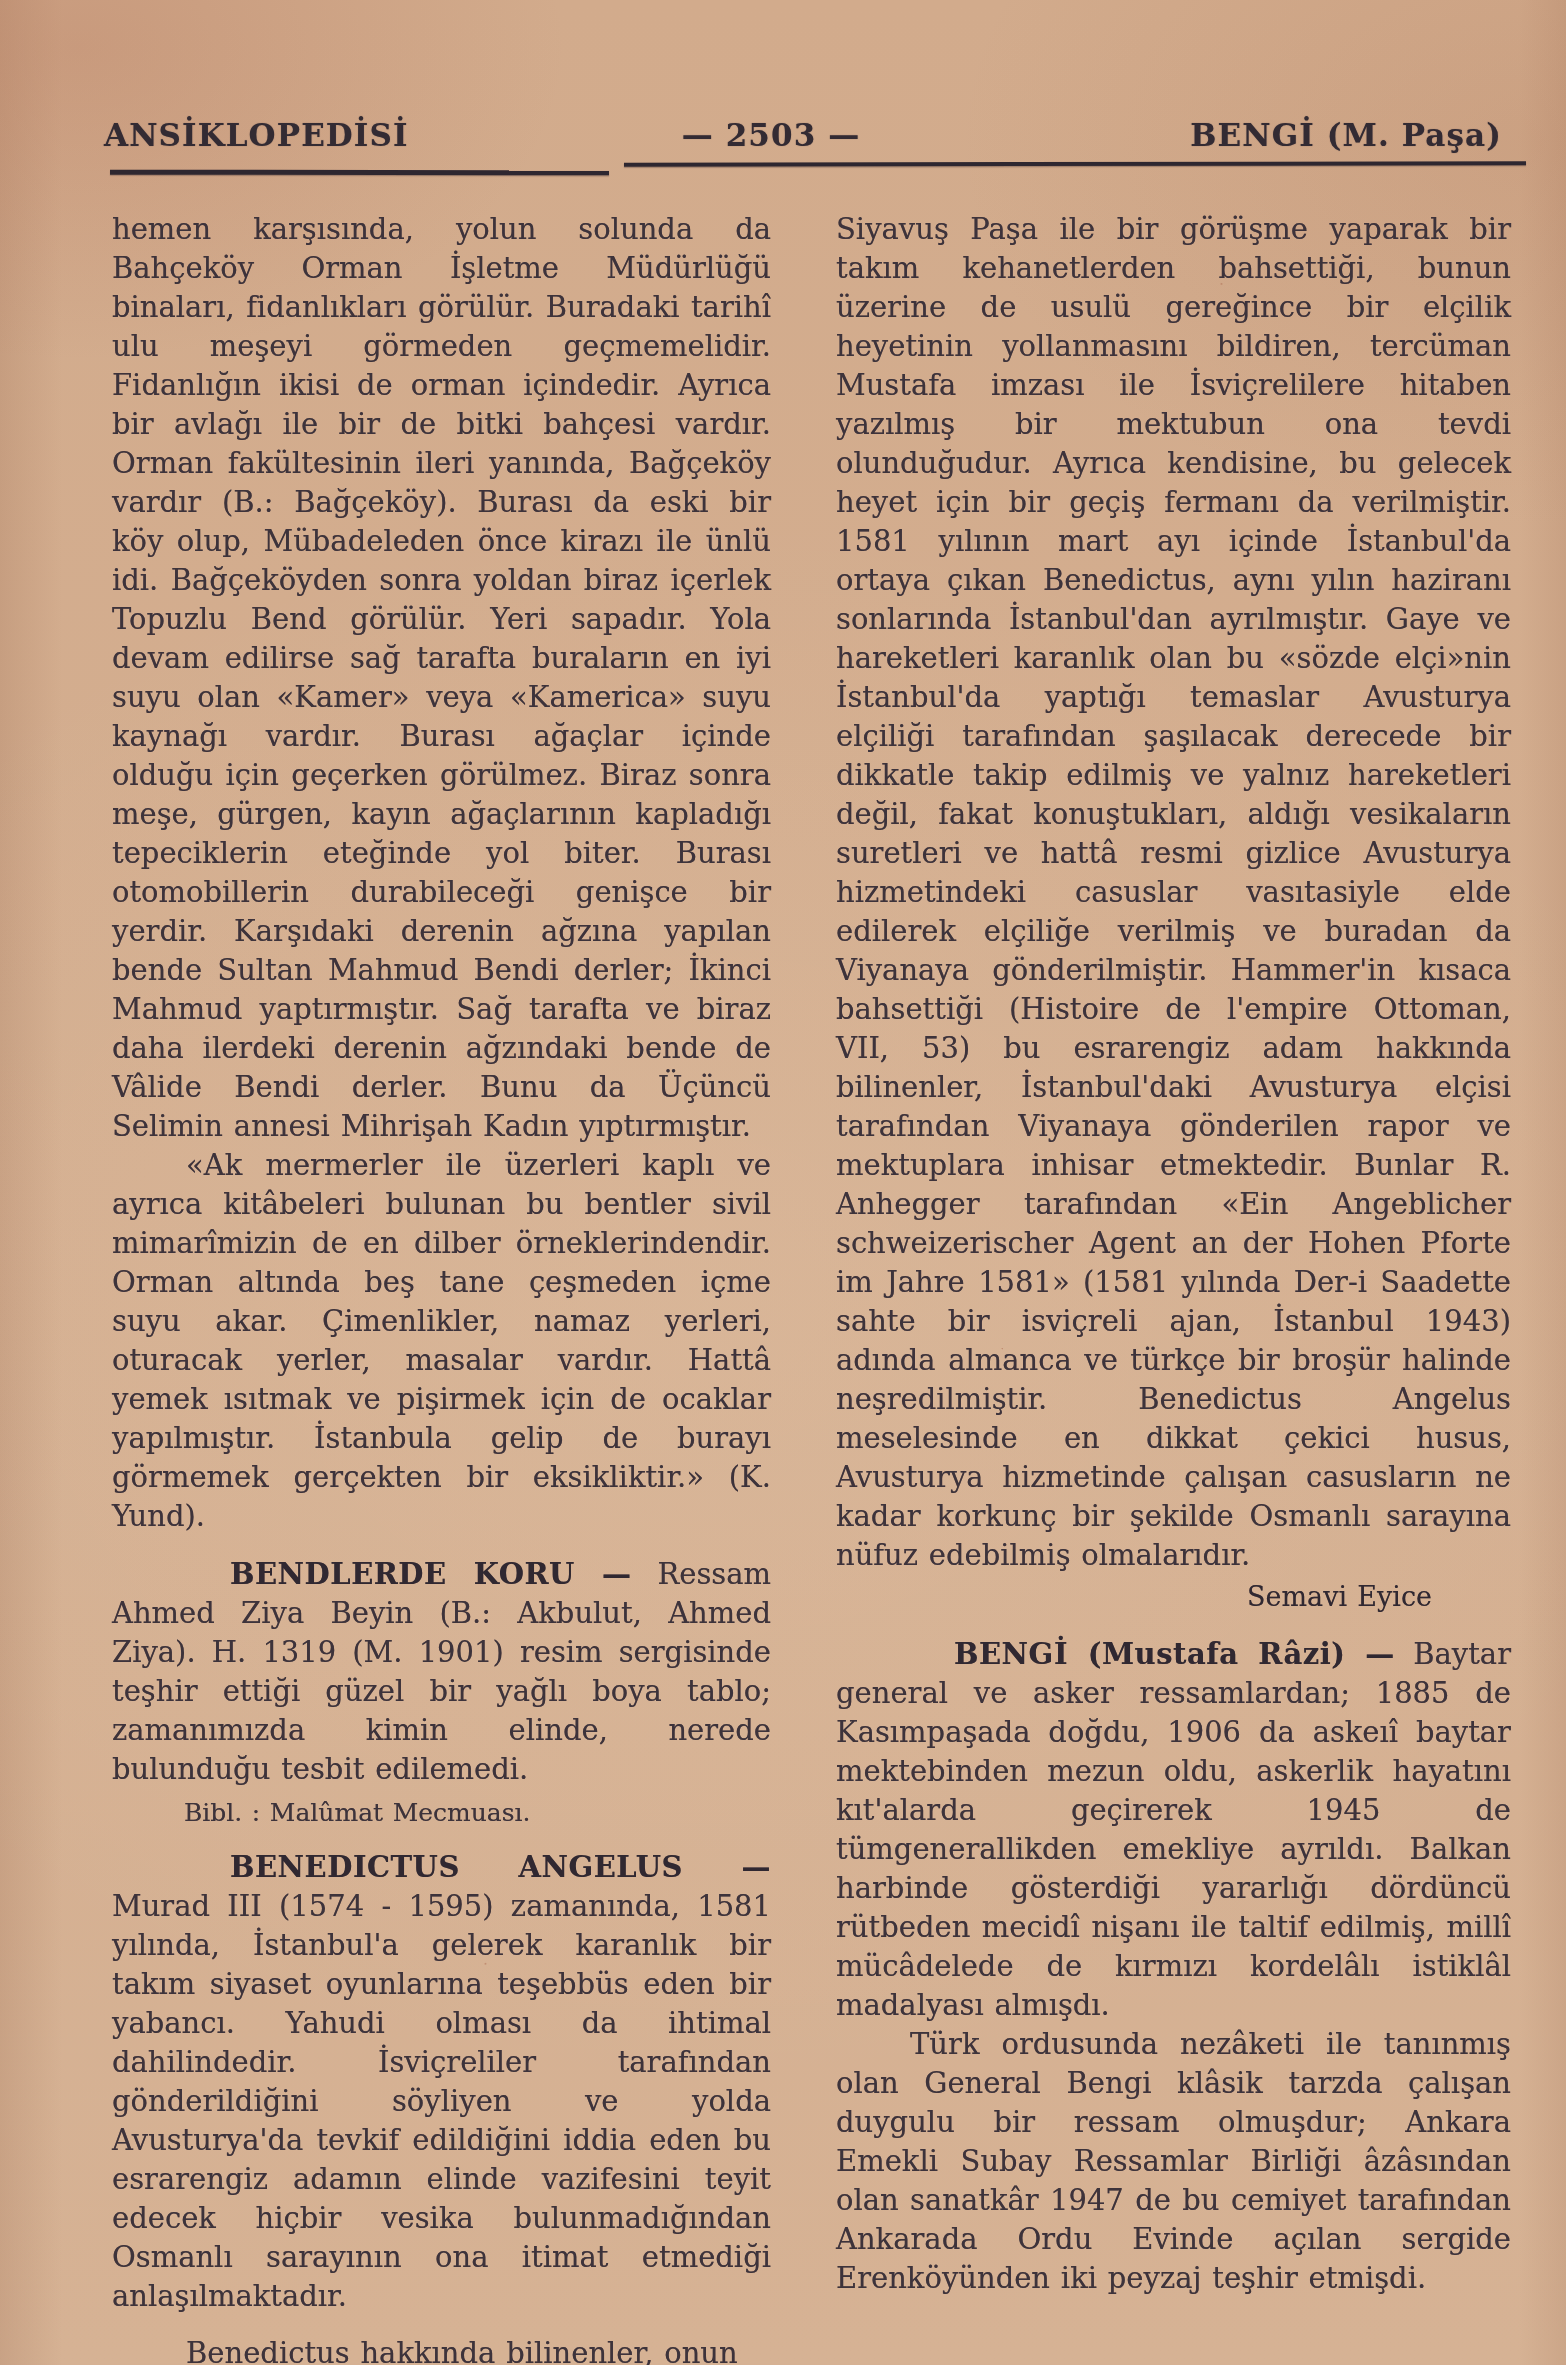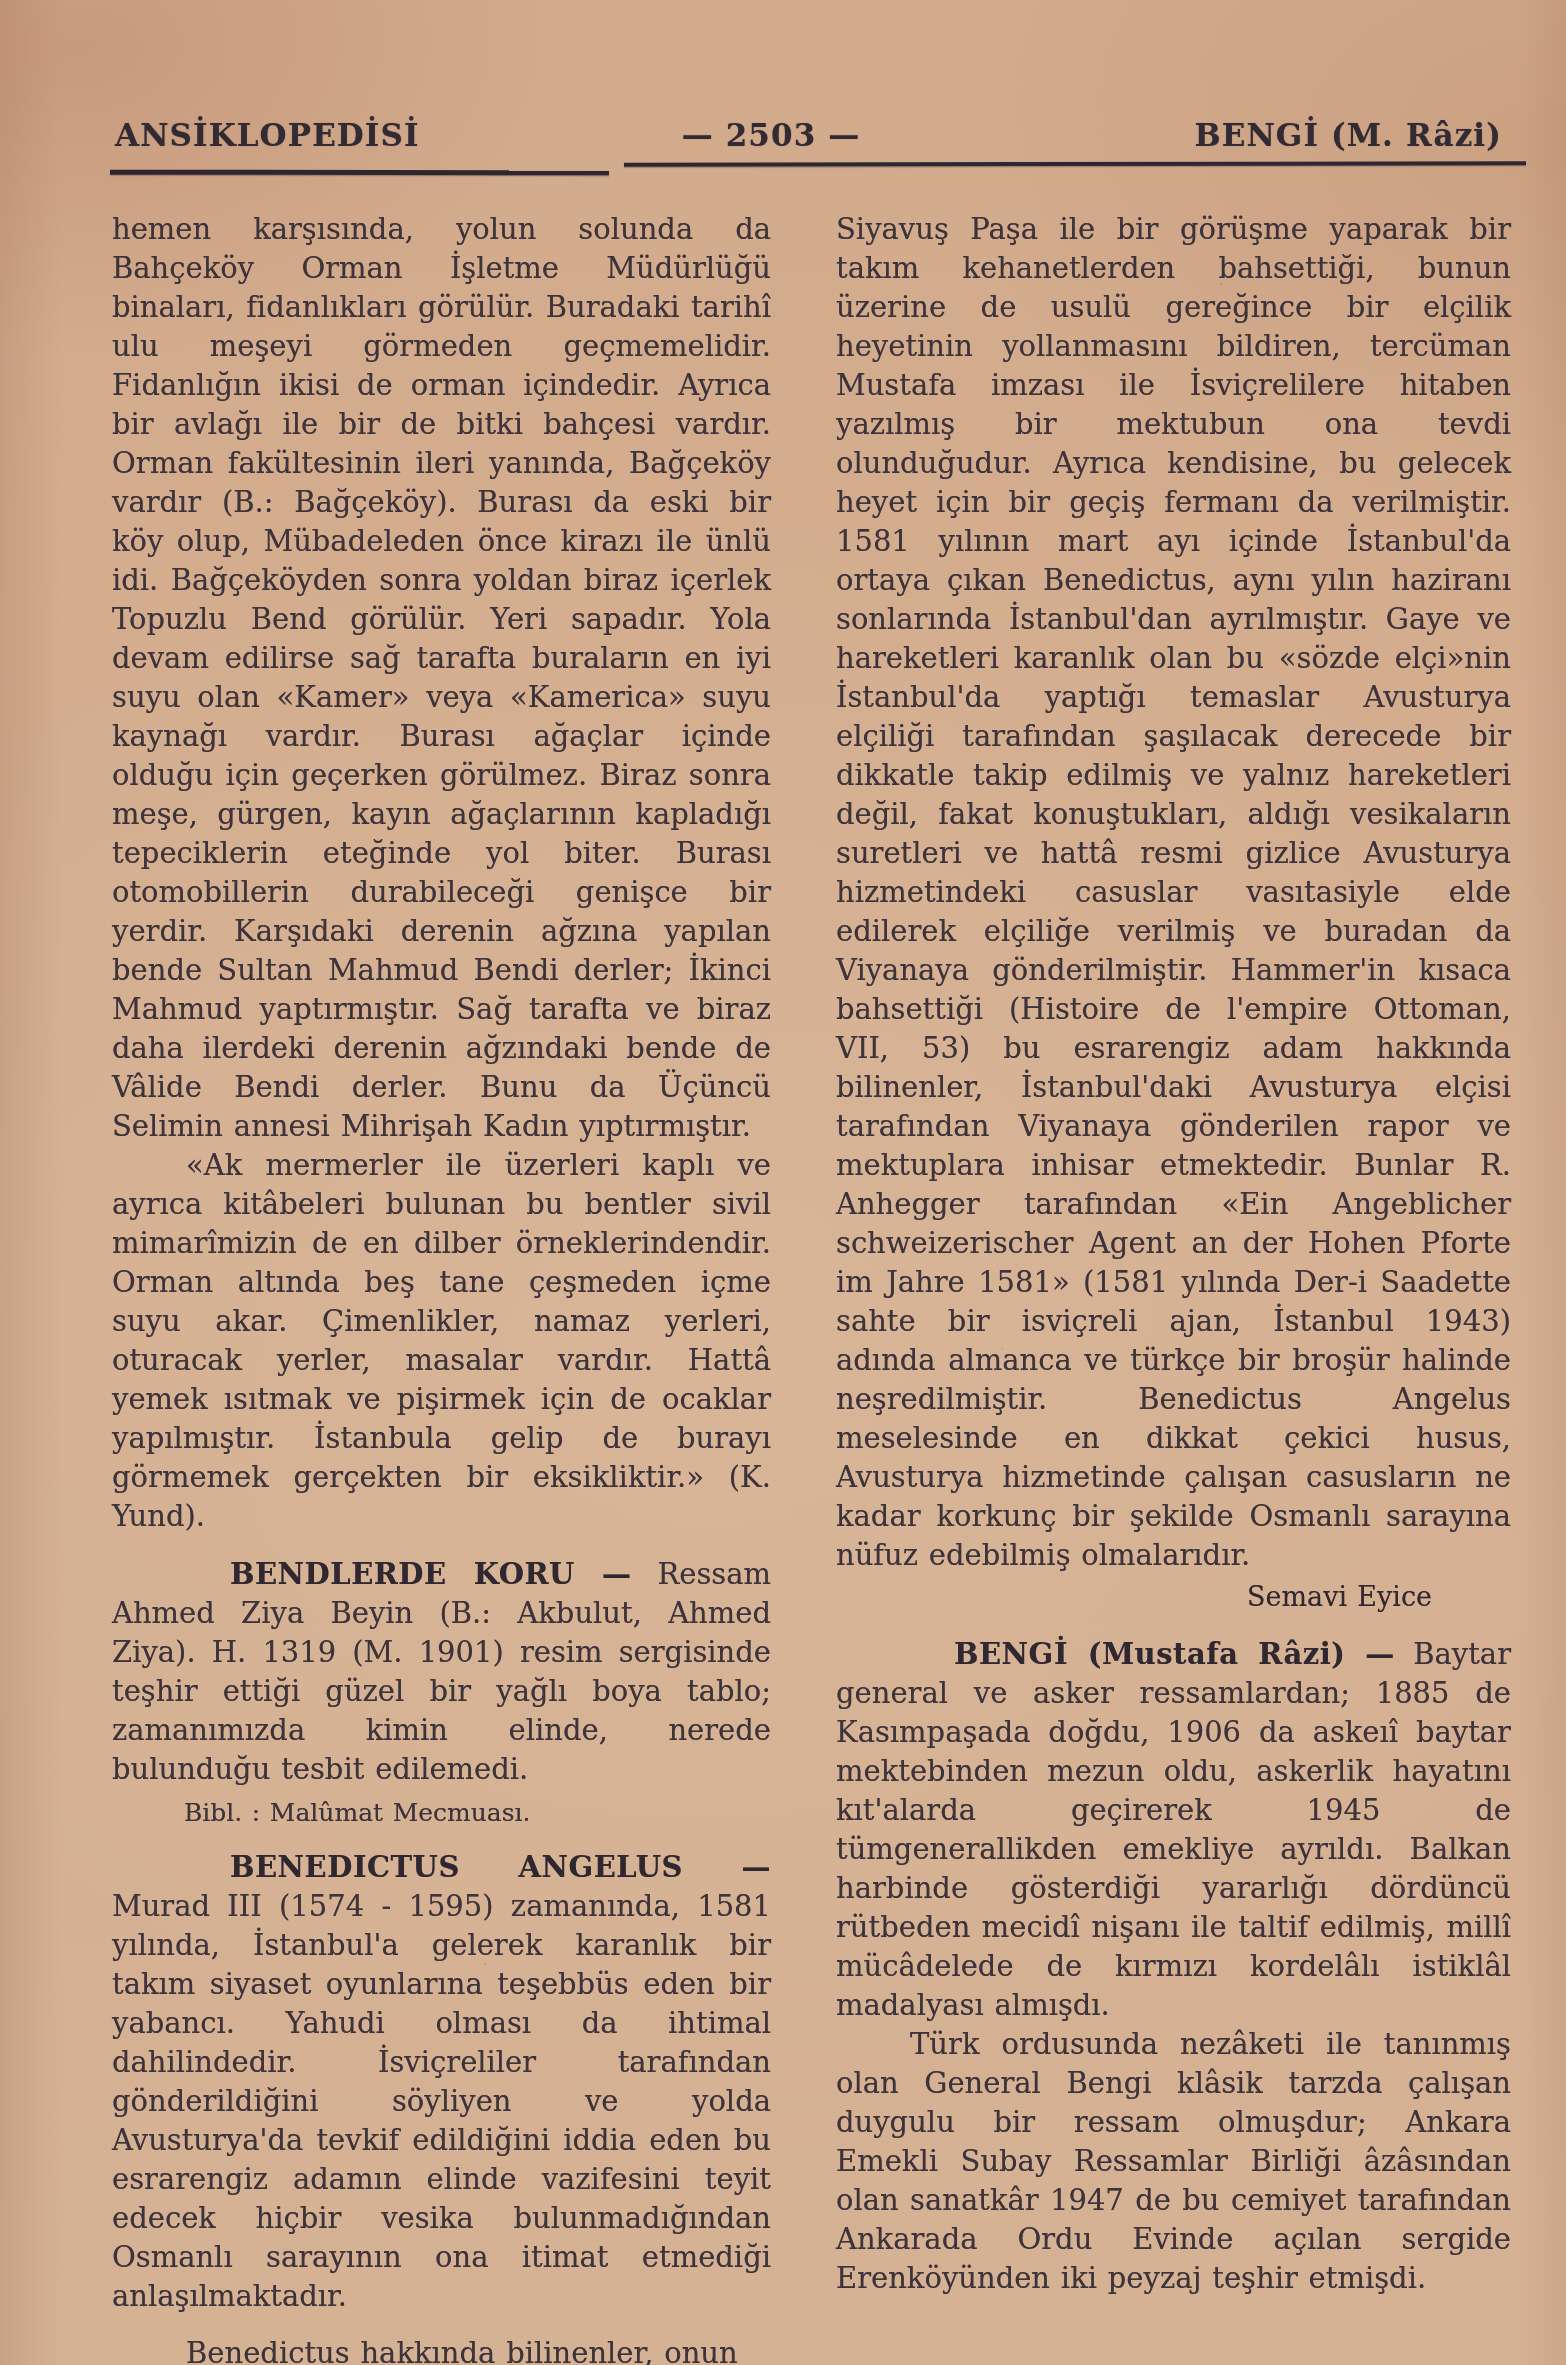--- a/index.html
+++ b/index.html
@@ -26,21 +26,21 @@
   .hdr{
     position:absolute;
     top:117px;
     font-weight:bold;
     font-size:31px;
     letter-spacing:1.1px;
     white-space:nowrap;
     color:#332b33;
     text-shadow:0 0 1.1px rgba(60,45,55,.45);
   }
-  .hdr-left{left:115px;}
+  .hdr-left{left:104px;}
   .hdr-center{left:771px;transform:translateX(-50%);text-align:center;}
   .hdr-right{right:64px;}
   .rule{
     position:absolute;
     background:#2e2730;
     box-shadow:0 1.1px 1.1px rgba(70,50,50,.35);
   }
   .rule-left{left:110px;top:170px;width:499px;height:4.8px;transform:rotate(.08deg);}
   .rule-right{left:624px;top:162px;width:902px;height:4.3px;transform:rotate(-.1deg);}
   .col{
@@ -76,21 +76,21 @@
     margin-top:2.1px;
   }
 </style>
 </head>
 <body>
 
 <div class="page">
 
   <div class="hdr hdr-left">ANSİKLOPEDİSİ</div>
   <div class="hdr hdr-center">— 2503 —</div>
-  <div class="hdr hdr-right">BENGİ (M. Râzi)</div>
+  <div class="hdr hdr-right">BENGİ (M. Paşa)</div>
 
   <div class="rule rule-left"></div>
   <div class="rule rule-right"></div>
 
   <div class="col col-left">
     <p class="cont">hemen karşısında, yolun solunda da Bahçeköy Orman İşletme Müdürlüğü binaları, fidanlıkları görülür. Buradaki tarihî ulu meşeyi görmeden geçmemelidir. Fidanlığın ikisi de orman içindedir. Ayrıca bir avlağı ile bir de bitki bahçesi vardır. Orman fakültesinin ileri yanında, Bağçeköy vardır (B.: Bağçeköy). Burası da eski bir köy olup, Mübadeleden önce kirazı ile ünlü idi. Bağçeköyden sonra yoldan biraz içerlek Topuzlu Bend görülür. Yeri sapadır. Yola devam edilirse sağ tarafta buraların en iyi suyu olan «Kamer» veya «Kamerica» suyu kaynağı vardır. Burası ağaçlar içinde olduğu için geçerken görülmez. Biraz sonra meşe, gürgen, kayın ağaçlarının kapladığı tepeciklerin eteğinde yol biter. Burası otomobillerin durabileceği genişce bir yerdir. Karşıdaki derenin ağzına yapılan bende Sultan Mahmud Bendi derler; İkinci Mahmud yaptırmıştır. Sağ tarafta ve biraz daha ilerdeki derenin ağzındaki bende de Vâlide Bendi derler. Bunu da Üçüncü Selimin annesi Mihrişah Kadın yıptırmıştır.</p>
     <p>«Ak mermerler ile üzerleri kaplı ve ayrıca kitâbeleri bulunan bu bentler sivil mimarîmizin de en dilber örneklerindendir. Orman altında beş tane çeşmeden içme suyu akar. Çimenlikler, namaz yerleri, oturacak yerler, masalar vardır. Hattâ yemek ısıtmak ve pişirmek için de ocaklar yapılmıştır. İstanbula gelip de burayı görmemek gerçekten bir eksikliktir.» (K. Yund).</p>
     <p class="entry"><span class="lead">BENDLERDE KORU —</span><span> Ressam Ahmed Ziya Beyin (B.: Akbulut, Ahmed Ziya). H. 1319 (M. 1901) resim sergisinde teşhir ettiği güzel bir yağlı boya tablo; zamanımızda kimin elinde, nerede bulunduğu tesbit edilemedi.</span></p>
     <p class="bibl">Bibl. : Malûmat Mecmuası.</p>
     <p class="entry"><span class="lead">BENEDICTUS ANGELUS —</span><span> Murad III (1574 - 1595) zamanında, 1581 yılında, İstanbul'a gelerek karanlık bir takım siyaset oyunlarına teşebbüs eden bir yabancı. Yahudi olması da ihtimal dahilindedir. İsviçreliler tarafından gönderildiğini söyliyen ve yolda Avusturya'da tevkif edildiğini iddia eden bu esrarengiz adamın elinde vazifesini teyit edecek hiçbir vesika bulunmadığından Osmanlı sarayının ona itimat etmediği anlaşılmaktadır.</span></p>

